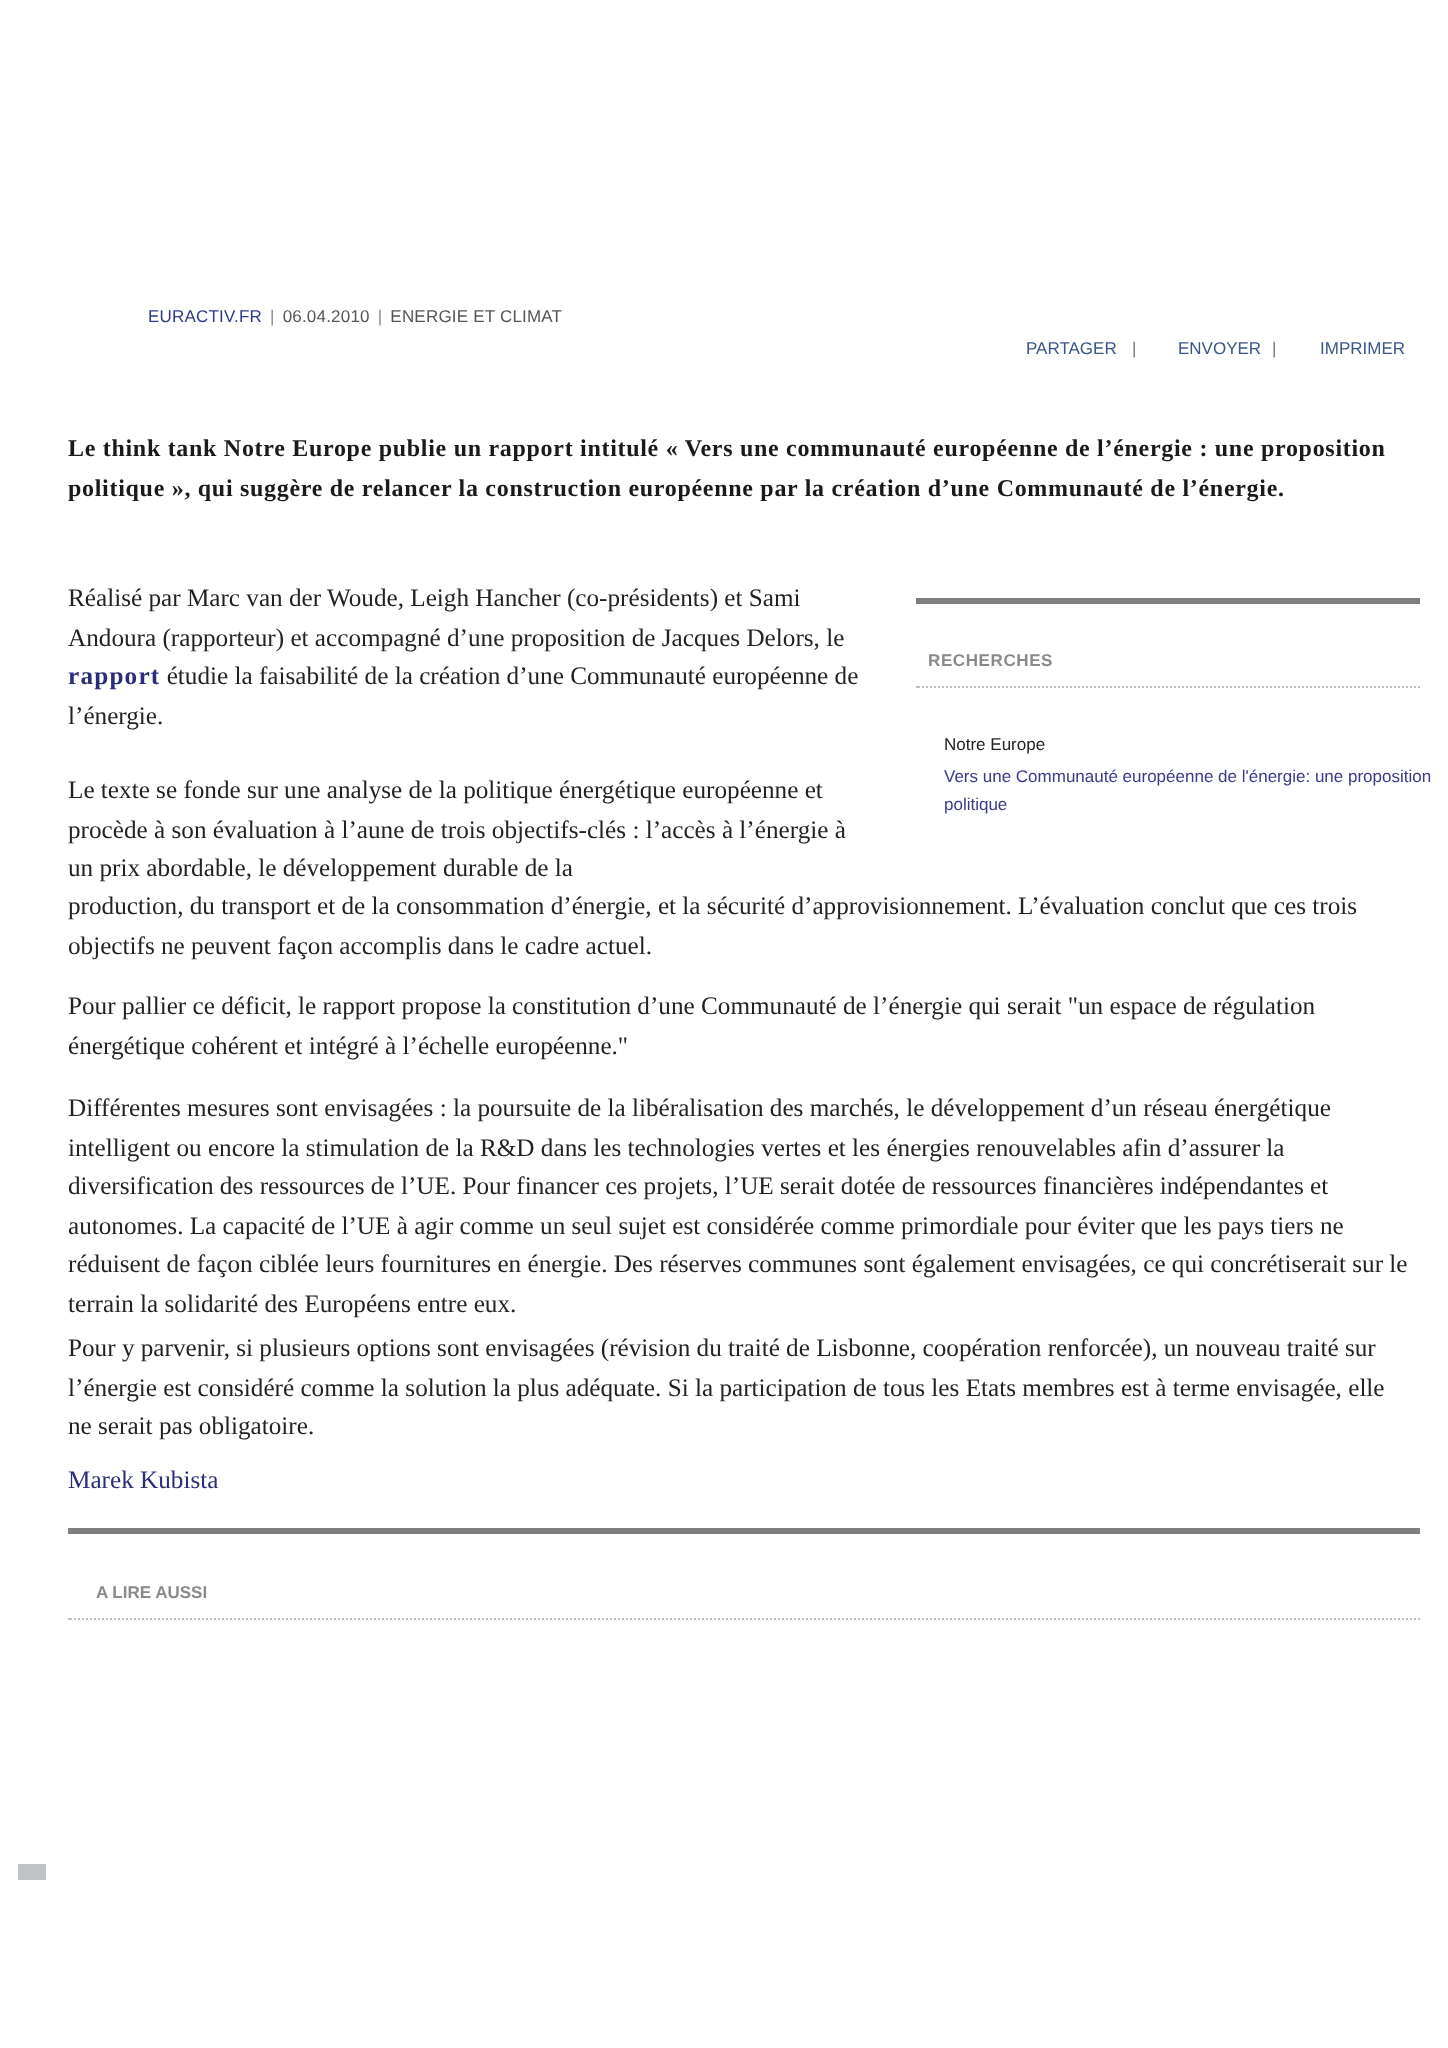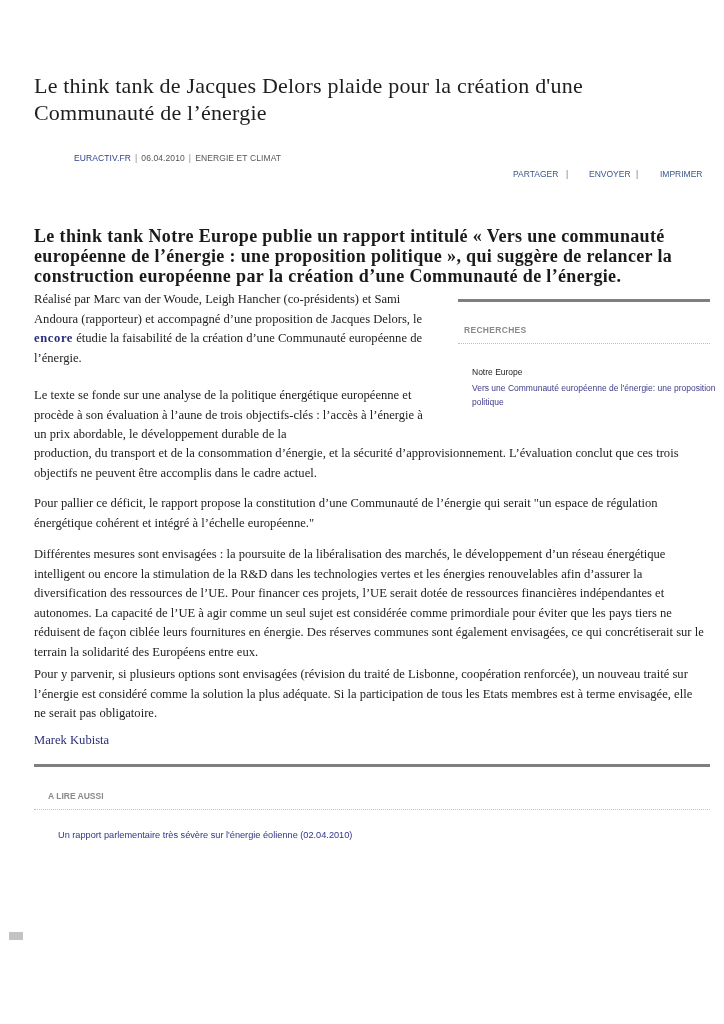--- a/index.html
+++ b/index.html
@@ -49,23 +49,23 @@
       left: 510px;
       width: 200px;
       font-size: 8.5px;
       color: #3a5688;
     }
     .actions span { position: absolute; white-space: nowrap; }
     .actions .divider { color: #777; }
     .lead {
       position: absolute;
       left: 34px;
-      top: 226px;
+      top: 214px;
       width: 660px;
-      font-size: 18px;
+      font-size: 12px;
       line-height: 20px;
       font-weight: bold;
       color: #1a1a1a;
       letter-spacing: 0.35px;
       margin: 0;
     }
     .body-text {
       position: absolute;
       left: 34px;
       font-size: 12.6px;
@@ -174,59 +174,57 @@
       width: 14px;
       height: 8px;
       background: #a7a9ad;
       opacity: 0.7;
     }
   </style>
 </head>
 <body>
 
 <h1 class="title serif">
-  <span>Le think tank de Jacques Delors plaide pour la création d'une</span><br>
-  <span>Communauté de l’énergie</span>
+  <br>
 </h1>
 
 <div class="meta sans">
   <span class="src">EURACTIV.FR</span><span class="sep">|</span><span>06.04.2010</span><span class="sep">|</span><span>ENERGIE ET CLIMAT</span>
 </div>
 
 <div class="actions sans">
   <span style="left:3px;">PARTAGER</span>
   <span class="divider" style="left:56px;">|</span>
   <span style="left:79px;">ENVOYER</span>
   <span class="divider" style="left:126px;">|</span>
   <span style="left:150px;text-align:center;">IMPRIMER</span>
 </div>
 
 <p class="lead serif">Le think tank Notre Europe publie un rapport intitulé « Vers une communauté européenne de l’énergie : une proposition politique », qui suggère de relancer la construction européenne par la création d’une Communauté de l’énergie.</p>
 
 <p class="body-text serif" style="top:290px; width:408px;">
-  <span>Réalisé par Marc van der Woude, Leigh Hancher (co-présidents) et Sami Andoura (rapporteur) et accompagné d’une proposition de Jacques Delors, le </span><a class="link-bold">encore</a><span> étudie la faisabilité de la création d’une Communauté européenne de l’énergie.</span>
+  <span>Réalisé par Marc van der Woude, Leigh Hancher (co-présidents) et Sami Andoura (rapporteur) et accompagné d’une proposition de Jacques Delors, le </span><a class="link-bold">rapport</a><span> étudie la faisabilité de la création d’une Communauté européenne de l’énergie.</span>
 </p>
 
 <p class="body-text serif" style="top:386px; width:392px;">Le texte se fonde sur une analyse de la politique énergétique européenne et procède à son évaluation à l’aune de trois objectifs-clés : l’accès à l’énergie à un prix abordable, le développement durable de la</p>
-<p class="body-text serif" style="top:444px; width:668px;">production, du transport et de la consommation d’énergie, et la sécurité d’approvisionnement. L’évaluation conclut que ces trois objectifs ne peuvent être accomplis dans le cadre actuel.</p>
+<p class="body-text serif" style="top:444px; width:668px;">production, du transport et de la consommation d’énergie, et la sécurité d’approvisionnement. L’évaluation conclut que ces trois objectifs ne peuvent façon accomplis dans le cadre actuel.</p>
 
 <p class="body-text serif" style="top:494px; width:662px;">Pour pallier ce déficit, le rapport propose la constitution d’une Communauté de l’énergie qui serait "un espace de régulation énergétique cohérent et intégré à l’échelle européenne."</p>
 
 <p class="body-text serif" style="top:545px; width:672px;">Différentes mesures sont envisagées : la poursuite de la libéralisation des marchés, le développement d’un réseau énergétique intelligent ou encore la stimulation de la R&amp;D dans les technologies vertes et les énergies renouvelables afin d’assurer la diversification des ressources de l’UE. Pour financer ces projets, l’UE serait dotée de ressources financières indépendantes et autonomes. La capacité de l’UE à agir comme un seul sujet est considérée comme primordiale pour éviter que les pays tiers ne réduisent de façon ciblée leurs fournitures en énergie. Des réserves communes sont également envisagées, ce qui concrétiserait sur le terrain la solidarité des Européens entre eux.</p>
 
 <p class="body-text serif" style="top:665px; width:668px;">Pour y parvenir, si plusieurs options sont envisagées (révision du traité de Lisbonne, coopération renforcée), un nouveau traité sur l’énergie est considéré comme la solution la plus adéquate. Si la participation de tous les Etats membres est à terme envisagée, elle ne serait pas obligatoire.</p>
 
 <div class="author serif">Marek Kubista</div>
 
 <div class="sidebar-topbar"></div>
 <div class="sidebar-title sans">RECHERCHES</div>
 <div class="sidebar-dotted"></div>
 <div class="sidebar-item-heading sans">Notre Europe</div>
 <div class="sidebar-item-link sans">Vers une Communauté européenne de l'énergie: une proposition politique</div>
 
 <div class="related-topbar"></div>
 <div class="related-title sans">A LIRE AUSSI</div>
 <div class="related-dotted"></div>
 <ul class="related-list sans">
-  <li>Un rapport parlementaire très sévère sur l'énergie éolienne (02.04.2010)</li>
 </ul>
 
 <div class="page-mark"></div>
 
 </body></html>

